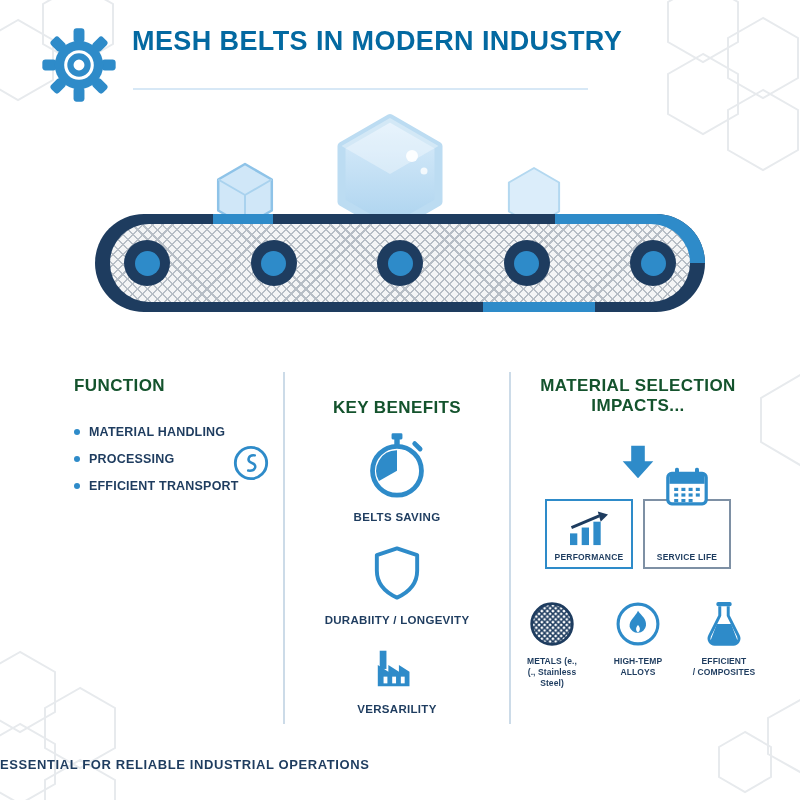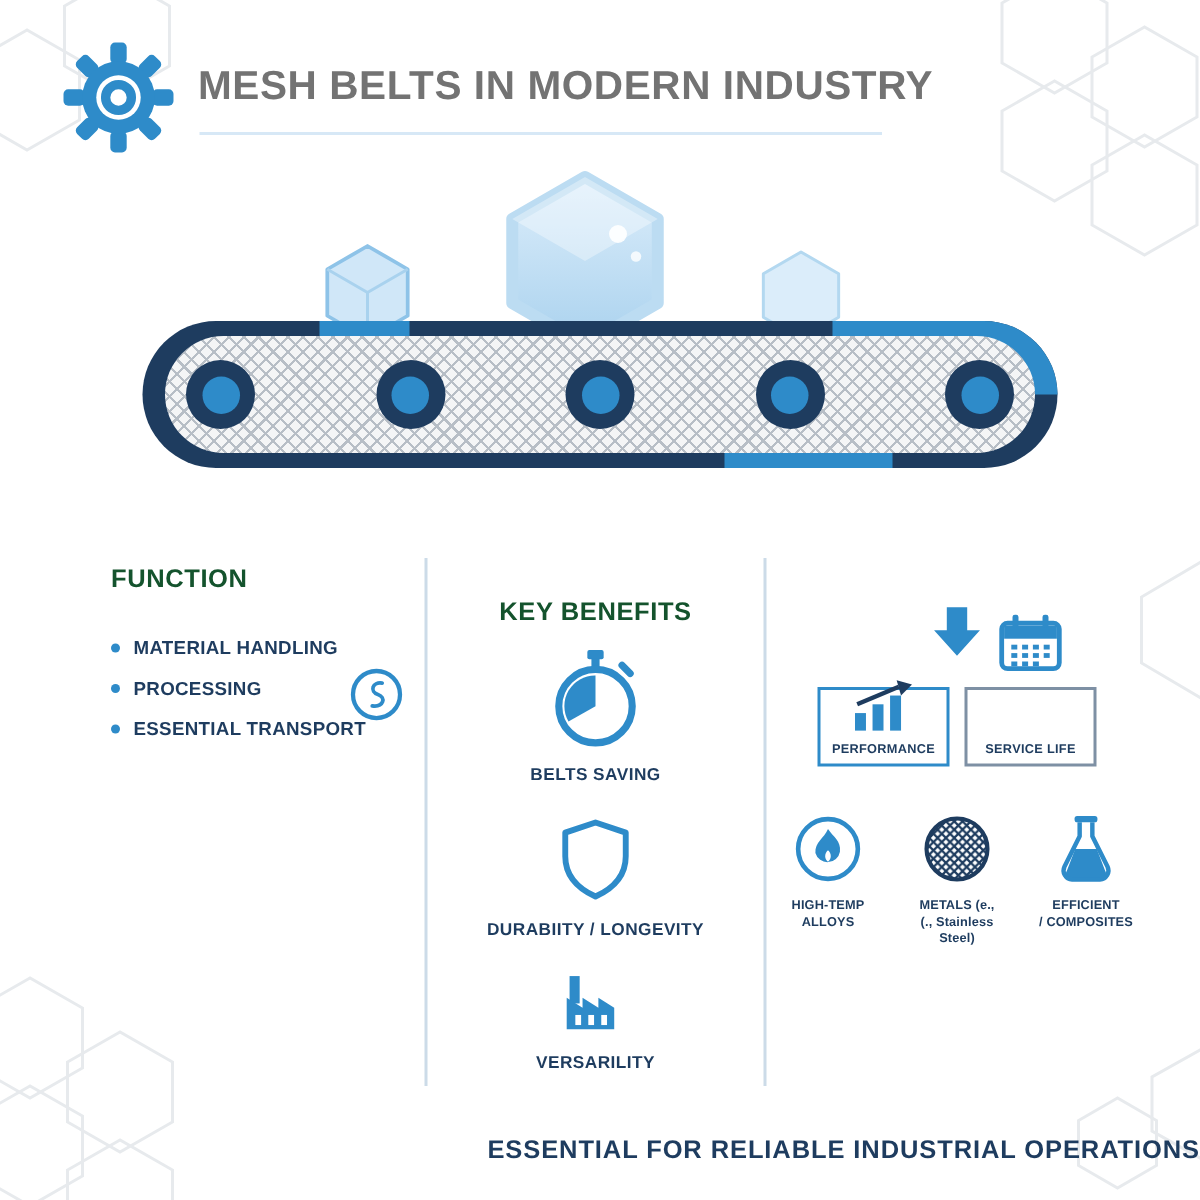--- a/index.html
+++ b/index.html
@@ -2,22 +2,22 @@
 <html><head>
 <meta charset="utf-8">
 <style>
   html,body{margin:0;padding:0;background:#fff;}
   .canvas{position:relative;width:800px;height:800px;background:#ffffff;overflow:hidden;
           font-family:"Liberation Sans",sans-serif;color:#1e3c5f;}
   .bg-hex{position:absolute;inset:0;pointer-events:none;}
 
   
   .gear{position:absolute;left:40px;top:26px;width:78px;height:78px;}
-  .title{position:absolute;left:132px;top:42px;font-size:27px;font-weight:800;
-         letter-spacing:.4px;color:#737373;white-space:nowrap;}
+  .title{position:absolute;left:132px;top:26px;font-size:27px;font-weight:800;
+         letter-spacing:.4px;color:#0369a1;white-space:nowrap;}
   .title-underline{position:absolute;left:133px;top:88px;width:455px;height:2px;background:#d7e8f6;}
 
   
   .cubes{position:absolute;left:150px;top:113px;width:480px;height:130px;}
 
   
   .belt{position:absolute;left:95px;top:214px;width:610px;height:98px;border-radius:49px;
         background:#1e3c5f;display:flex;align-items:center;justify-content:space-between;
         padding:0 29px;box-sizing:border-box;}
   .belt-accent{position:absolute;background:#2e8bc9;}
@@ -51,33 +51,33 @@
   .icon-stopwatch{width:68px;height:68px;margin-top:14px;}
   .icon-shield{width:56px;height:60px;margin-top:20px;}
   .icon-factory{width:52px;height:48px;margin-top:18px;}
   .lbl-sp{margin-top:11px;}
 
   .col3{position:absolute;left:518px;top:376px;width:240px;display:flex;flex-direction:column;
         align-items:center;text-align:center;}
   .col3-heading{white-space:pre-line;line-height:1.2;}
   .icon-down-arrow{width:34px;height:38px;margin-top:26px;}
   .impact-boxes{display:flex;gap:10px;margin-top:18px;}
-  .impact-box{width:88px;height:53px;background:#fff;display:flex;flex-direction:column;
+  .impact-box{width:88px;height:70px;background:#fff;display:flex;flex-direction:column;
               align-items:center;justify-content:flex-end;padding-bottom:5px;box-sizing:border-box;}
   .impact-box .box-icon{margin-bottom:4px;display:flex;align-items:flex-end;justify-content:center;flex:1;}
   .box-performance{border:2px solid #2e8bc9;}
   .box-service{border:2px solid #7e90a4;gap:41px;}
   .impact-label{font-size:8.5px;font-weight:700;letter-spacing:.2px;}
   .material-row{display:flex;gap:14px;margin-top:30px;align-items:flex-start;}
   .material-item{width:72px;display:flex;flex-direction:column;align-items:center;}
   .material-icon{height:50px;display:flex;align-items:center;justify-content:center;}
   .material-label{margin-top:7px;font-size:8.5px;font-weight:700;white-space:pre-line;
                   line-height:1.3;letter-spacing:.1px;}
 
-  .footer{position:absolute;left:0;right:0;top:757px;text-align:right;font-size:17px;
+  .footer{position:absolute;left:0;right:0;top:757px;text-align:left;font-size:13px;
           font-weight:800;letter-spacing:.6px;color:#1e3c5f;}
 </style>
 </head>
 <body>
 
 <div class="canvas">
 
   <svg class="bg-hex" viewBox="0 0 800 800">
     <g fill="none" stroke="#e7eaed" stroke-width="2">
       <polygon points="703,-18 668,2 668,42 703,62 738,42 738,2"></polygon>
@@ -167,21 +167,21 @@
       <div class="bullet">
         <span class="bullet-dot"></span>
         <span class="bullet-label">MATERIAL HANDLING</span>
       </div>
       <div class="bullet">
         <span class="bullet-dot"></span>
         <span class="bullet-label">PROCESSING</span>
       </div>
       <div class="bullet">
         <span class="bullet-dot"></span>
-        <span class="bullet-label">ESSENTIAL TRANSPORT</span>
+        <span class="bullet-label">EFFICIENT TRANSPORT</span>
       </div>
     </div>
   </div>
   <svg class="squiggle" viewBox="0 0 40 40">
     <circle cx="20" cy="20" r="16.5" fill="none" stroke="#2e8bc9" stroke-width="3"></circle>
     <path d="M24 12 c-7 -1 -9 6 -3 8 c6 2 4 9 -4 8" fill="none" stroke="#2e8bc9" stroke-width="2.6" stroke-linecap="round"></path>
   </svg>
 
   <div class="col2">
     <div class="col-heading">KEY BENEFITS</div>
@@ -204,20 +204,22 @@
       <rect x="14" y="14" width="14" height="38" fill="#2e8bc9"></rect>
       <path d="M10 88 V44 L32 58 V44 L54 58 V44 L76 58 V88 Z" fill="#2e8bc9"></path>
       <rect x="22" y="68" width="8" height="14" fill="#ffffff"></rect>
       <rect x="40" y="68" width="8" height="14" fill="#ffffff"></rect>
       <rect x="58" y="68" width="8" height="14" fill="#ffffff"></rect>
     </svg>
     <div class="benefit-label lbl-sp">VERSARILITY</div>
   </div>
 
   <div class="col3">
+    <div class="col-heading col3-heading">MATERIAL SELECTION
+IMPACTS...</div>
 
     <svg class="icon-down-arrow" viewBox="0 0 40 42">
       <path d="M12 2 H28 V20 H38 L20 40 L2 20 H12 Z" fill="#2e8bc9"></path>
     </svg>
 
     <div class="impact-boxes">
       <div class="impact-box box-performance">
         <span class="box-icon">
           <svg width="54" height="38" viewBox="0 0 64 52">
             <rect x="6" y="32" width="10" height="16" fill="#2e8bc9"></rect>
@@ -251,45 +253,45 @@
             </g>
           </svg>
         </span>
         <div class="impact-label">SERVICE LIFE</div>
       </div>
     </div>
 
     <div class="material-row">
       <div class="material-item">
         <span class="material-icon">
-          <svg width="46" height="46" viewBox="0 0 52 52">
-            <circle cx="26" cy="26" r="22.5" fill="none" stroke="#2e8bc9" stroke-width="3.5"></circle>
-            <path d="M26 11 C30 17 36 20 35 28 A9.5 9.5 0 0 1 16.5 29 C16 21 23 18 26 11 Z" fill="#2e8bc9"></path>
-            <path d="M26 27 c2.8 2.6 2.8 6.4 0 8.6 c-2.8 -2.2 -2.8 -6 0 -8.6 Z" fill="#ffffff"></path>
-          </svg>
-        </span>
-        <div class="material-label">HIGH-TEMP
-ALLOYS</div>
-      </div>
-      <div class="material-item">
-        <span class="material-icon">
           <svg width="48" height="48" viewBox="0 0 52 52">
             <defs>
               <pattern id="mpat" width="6" height="6" patternUnits="userSpaceOnUse">
                 <path d="M0 0 L6 6 M6 0 L0 6" stroke="#1e3c5f" stroke-width="1.6"></path>
               </pattern>
             </defs>
             <circle cx="26" cy="26" r="22" fill="url(#mpat)" stroke="#1e3c5f" stroke-width="3"></circle>
           </svg>
         </span>
         <div class="material-label">METALS (e.,
 (., Stainless Steel)</div>
       </div>
       <div class="material-item">
         <span class="material-icon">
+          <svg width="46" height="46" viewBox="0 0 52 52">
+            <circle cx="26" cy="26" r="22.5" fill="none" stroke="#2e8bc9" stroke-width="3.5"></circle>
+            <path d="M26 11 C30 17 36 20 35 28 A9.5 9.5 0 0 1 16.5 29 C16 21 23 18 26 11 Z" fill="#2e8bc9"></path>
+            <path d="M26 27 c2.8 2.6 2.8 6.4 0 8.6 c-2.8 -2.2 -2.8 -6 0 -8.6 Z" fill="#ffffff"></path>
+          </svg>
+        </span>
+        <div class="material-label">HIGH-TEMP
+ALLOYS</div>
+      </div>
+      <div class="material-item">
+        <span class="material-icon">
           <svg width="44" height="50" viewBox="0 0 52 56">
             <path d="M17.5 28 h17 L41 45 a4.5 4.5 0 0 1 -4 7 H15 a4.5 4.5 0 0 1 -4 -7 Z" fill="#2e8bc9"></path>
             <path d="M21 7 V18 L9 42 a7 7 0 0 0 6 10 h22 a7 7 0 0 0 6 -10 L31 18 V7" fill="none" stroke="#2e8bc9" stroke-width="3.5" stroke-linejoin="round"></path>
             <rect x="17" y="2" width="18" height="5" rx="2" fill="#2e8bc9"></rect>
           </svg>
         </span>
         <div class="material-label">EFFICIENT
 / COMPOSITES</div>
       </div>
     </div>

